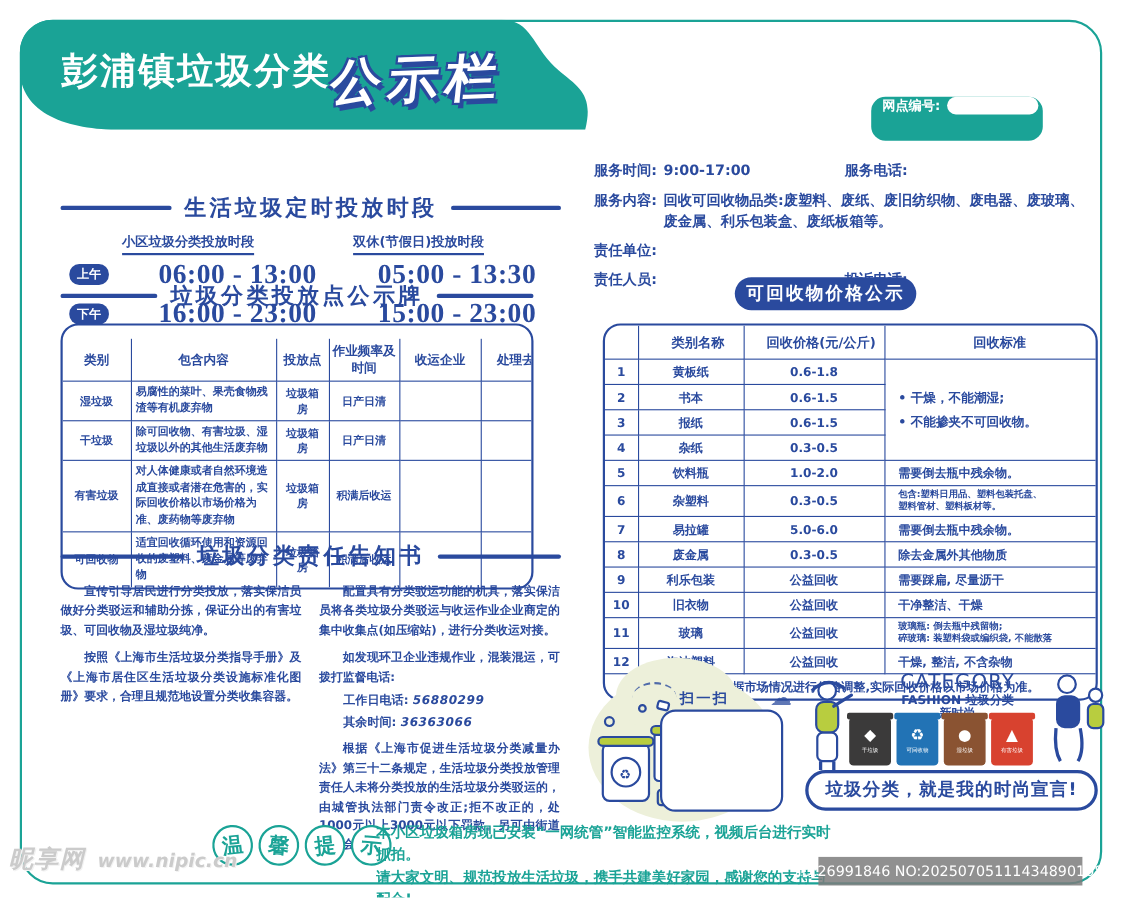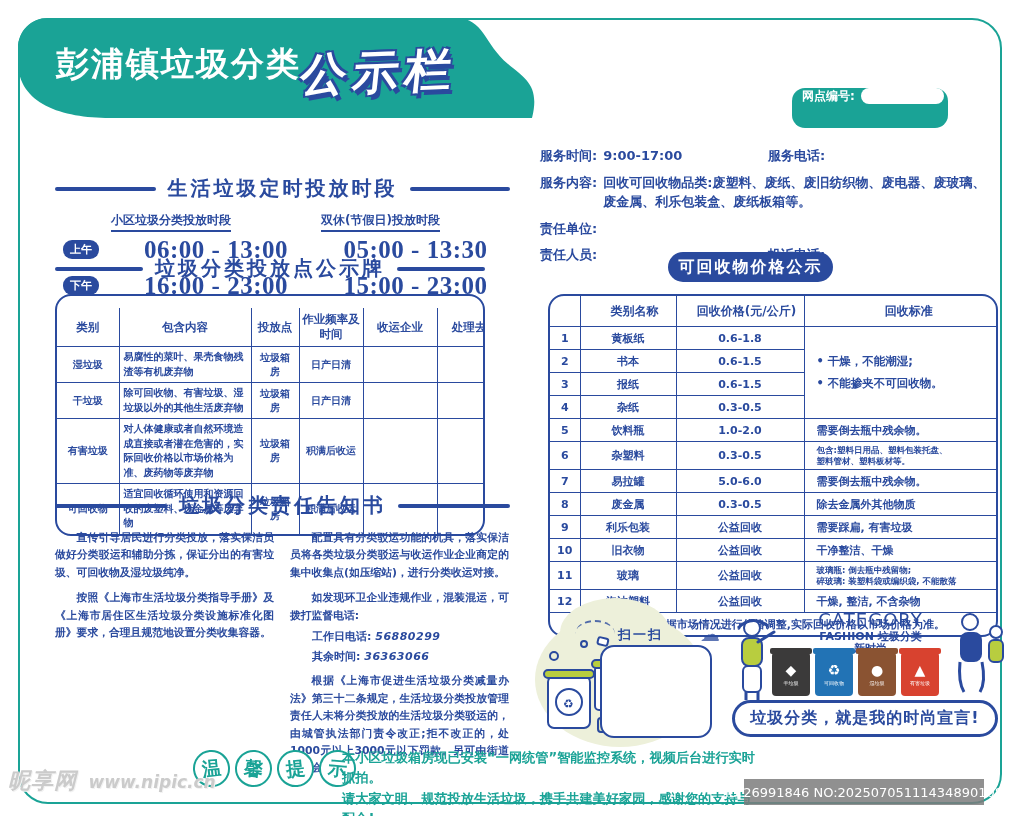--- a/index.html
+++ b/index.html
@@ -352,21 +352,21 @@
       <tr>
         <td>8</td>
         <td>废金属</td>
         <td>0.3-0.5</td>
         <td class="std">除去金属外其他物质</td>
       </tr>
       <tr>
         <td>9</td>
         <td>利乐包装</td>
         <td>公益回收</td>
-        <td class="std">需要踩扁, 有害垃圾</td>
+        <td class="std">需要踩扁, 尽量沥干</td>
       </tr>
       <tr>
         <td>10</td>
         <td>旧衣物</td>
         <td>公益回收</td>
         <td class="std">干净整洁、干燥</td>
       </tr>
       <tr>
         <td>11</td>
         <td>玻璃</td>

